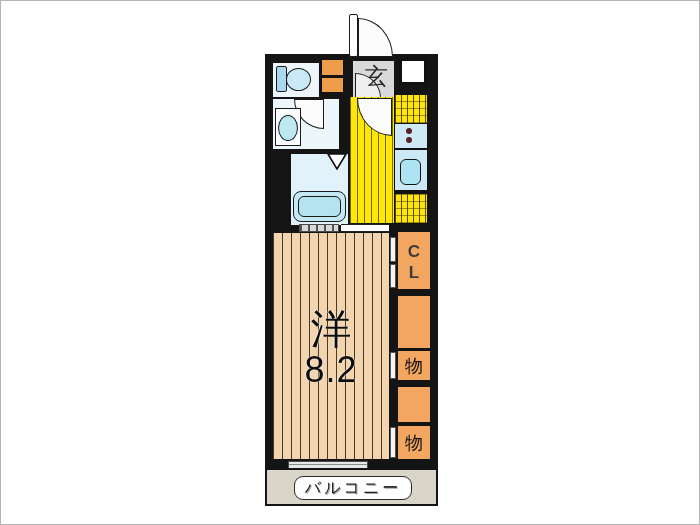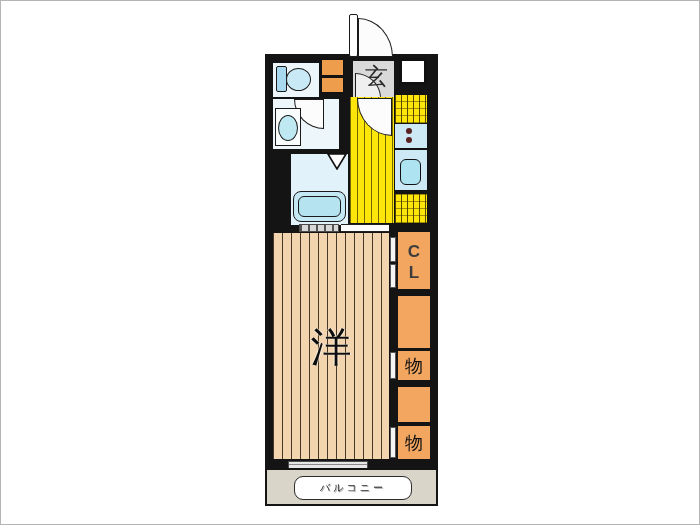--- a/index.html
+++ b/index.html
@@ -70,21 +70,21 @@
     display:flex;flex-direction:column;align-items:center;justify-content:center;
     color:#0d0d0d;
     text-shadow:-1px 0 0 rgba(255,255,255,.55),1px 0 0 rgba(255,255,255,.55);
   }
   .room-kanji{font-size:41px;line-height:1.05;}
   .room-size{font-size:36px;line-height:1.05;letter-spacing:1px;}
   .balcony-box{
     background:#fff;border:1.5px solid #2a2a2a;border-radius:9px;
     display:flex;align-items:center;justify-content:center;
   }
-  .balcony-label{font-size:10px;color:#1e1e1e;letter-spacing:3px;
+  .balcony-label{font-size:16px;color:#1e1e1e;letter-spacing:3px;
     text-shadow:1px 1px 0 #a8a8a8;}
 </style>
 </head>
 <body>
 
 <div id="stage">
 
   <div class="abs wallbase" style="left:264px;top:53px;width:173px;height:414px;"></div>
 
   <div class="abs arc arc-hinge-bl" style="left:357px;top:17px;width:35px;height:39px;"></div>
@@ -132,20 +132,21 @@
     <div class="abs ksink" style="left:5px;top:9px;width:21px;height:26px;"></div>
   </div>
   <div class="abs hatch" style="left:393px;top:192px;width:34px;height:31px;"></div>
 
   <div class="abs win-ticks" style="left:298px;top:223px;width:40px;height:8px;"></div>
   <div class="abs doorway" style="left:340px;top:223px;width:48px;height:8px;"></div>
 
   <div class="abs floor-room" style="left:272px;top:232px;width:116px;height:226px;">
     <div class="abs room-label" style="left:8px;top:60px;width:100px;height:110px;">
       <span class="room-kanji">洋</span>
+      <span class="room-size">8.2</span>
     </div>
   </div>
 
   <div class="abs slidebar" style="left:389px;top:236px;width:6px;height:25px;"></div>
   <div class="abs slidebar" style="left:389px;top:263px;width:6px;height:24px;"></div>
   <div class="abs slidebar" style="left:389px;top:351px;width:6px;height:27px;"></div>
   <div class="abs slidebar" style="left:389px;top:426px;width:6px;height:31px;"></div>
 
   <div class="abs closet" style="left:397px;top:231px;width:32px;height:57px;">
     <div class="cl-label" style="padding-top:9px;">

